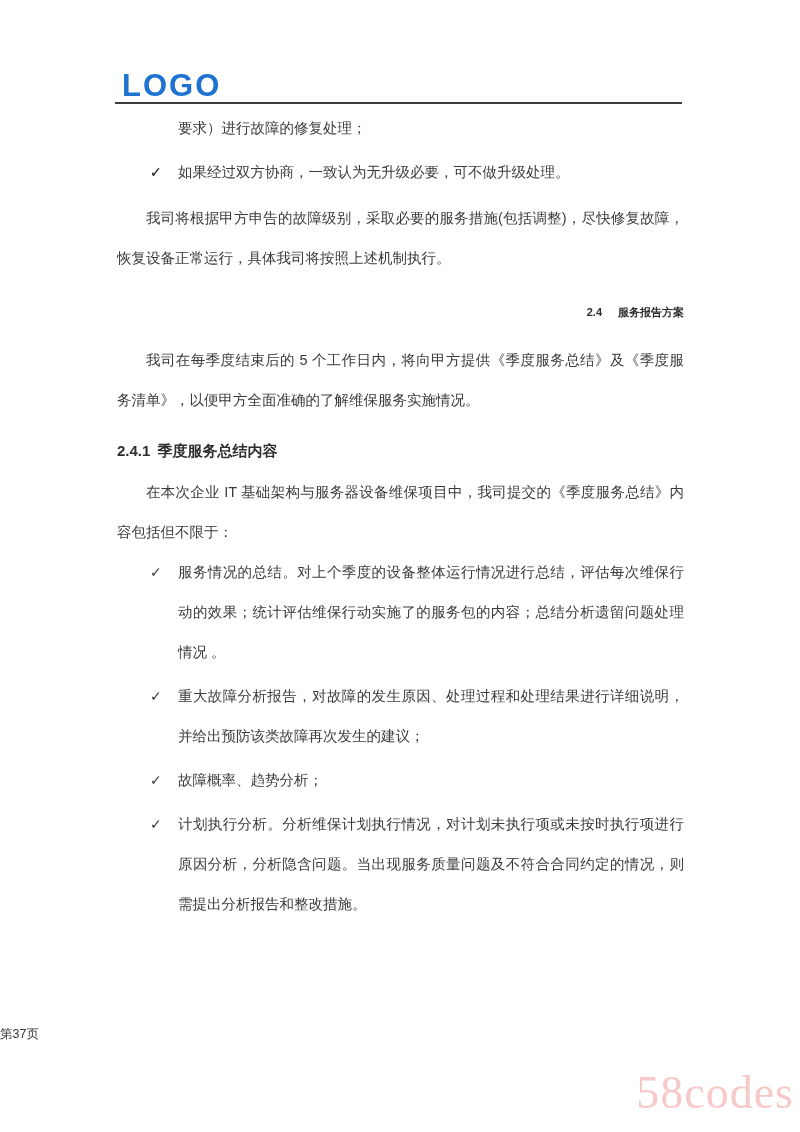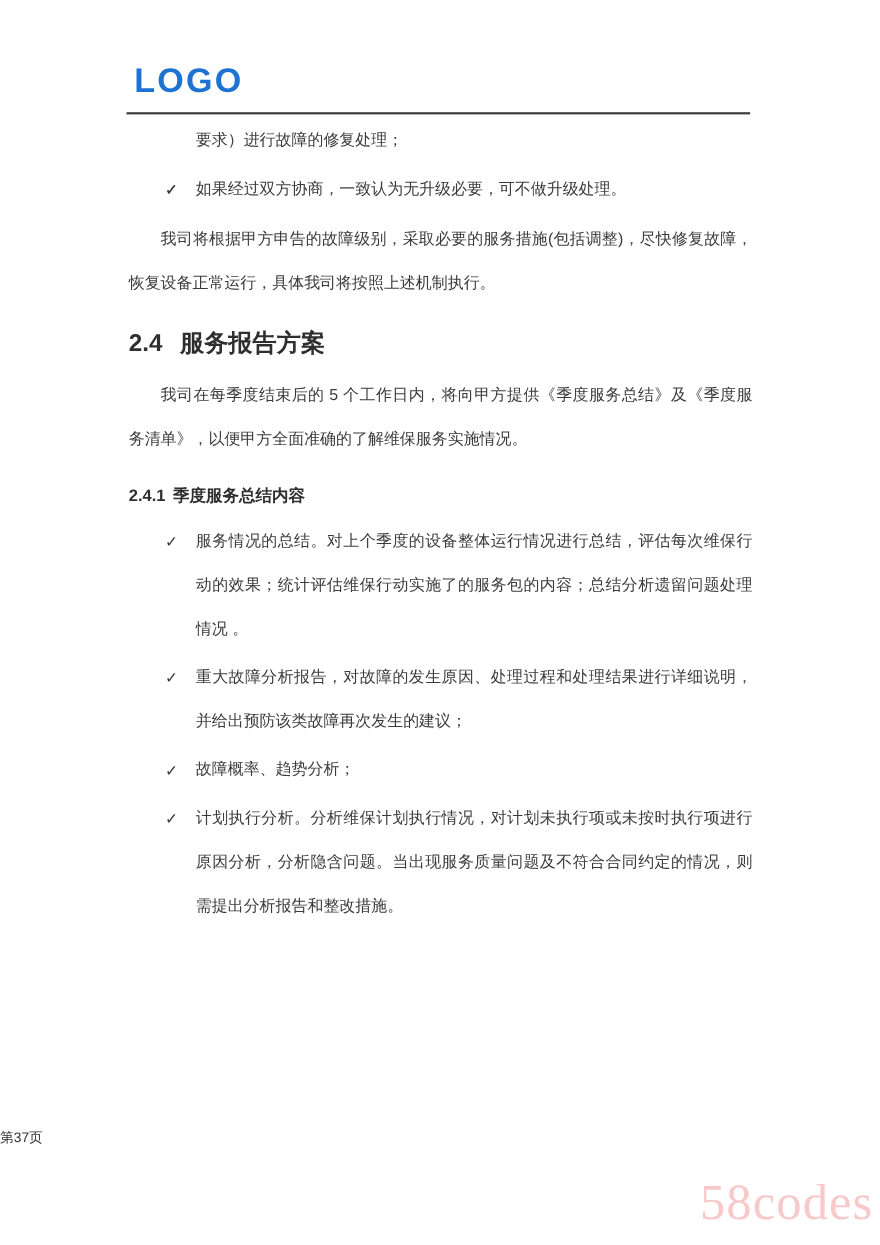--- a/index.html
+++ b/index.html
@@ -6,21 +6,21 @@
   .page{
     position:relative;
     width:800px;height:1132px;
     background:#ffffff;
     overflow:hidden;
     font-family:"Liberation Sans","DejaVu Sans",sans-serif;
     color:#3b3b3b;
   }
   
   .logo{
-    position:absolute;left:122px;top:56px;
+    position:absolute;left:122px;top:68px;
     font-size:31px;font-weight:900;letter-spacing:2px;
     color:#1e72d2;
     font-family:"Liberation Sans",sans-serif;
   }
   .header-rule{
     position:absolute;left:115px;top:102px;
     width:567px;height:2px;background:#3c3c3c;
   }
   
   .content{
@@ -34,22 +34,22 @@
     position:relative;padding-left:61px;margin:0 0 4px 0;
     text-align:justify;
   }
   .check{
     position:absolute;left:33px;top:0;
     font-size:14px;color:#3b3b3b;
   }
   p.para{margin:0;text-indent:29px;}
   .h2{
     margin:22px 0 16px 0;
-    font-size:22px;font-weight:bold;color:#2e2e2e;
-    line-height:24px;text-align:left;
+    font-size:11px;font-weight:bold;color:#2e2e2e;
+    line-height:24px;text-align:right;
   }
   .h2 .num{margin-right:16px;}
   .h3{
     margin:20px 0 10px 0;
     font-size:15px;font-weight:bold;color:#2e2e2e;
     line-height:22px;text-align:left;
   }
   .h3 .num{margin-right:7px;}
   ul.checklist.tight{margin-top:0;}
   
@@ -91,20 +91,21 @@
     <div class="h2">
       <span class="num">2.4</span><span>服务报告方案</span>
     </div>
 
     <p class="para">我司在每季度结束后的 5 个工作日内，将向甲方提供《季度服务总结》及《季度服务清单》，以便甲方全面准确的了解维保服务实施情况。</p>
 
     <div class="h3">
       <span class="num">2.4.1</span><span>季度服务总结内容</span>
     </div>
 
+    <p class="para">在本次企业 IT 基础架构与服务器设备维保项目中，我司提交的《季度服务总结》内容包括但不限于：</p>
 
     <ul class="checklist tight">
       <li>
         <span class="check">✓</span>
         <span>服务情况的总结。对上个季度的设备整体运行情况进行总结，评估每次维保行动的效果；统计评估维保行动实施了的服务包的内容；总结分析遗留问题处理情况 。</span>
       </li>
       <li>
         <span class="check">✓</span>
         <span>重大故障分析报告，对故障的发生原因、处理过程和处理结果进行详细说明，并给出预防该类故障再次发生的建议；</span>
       </li>

